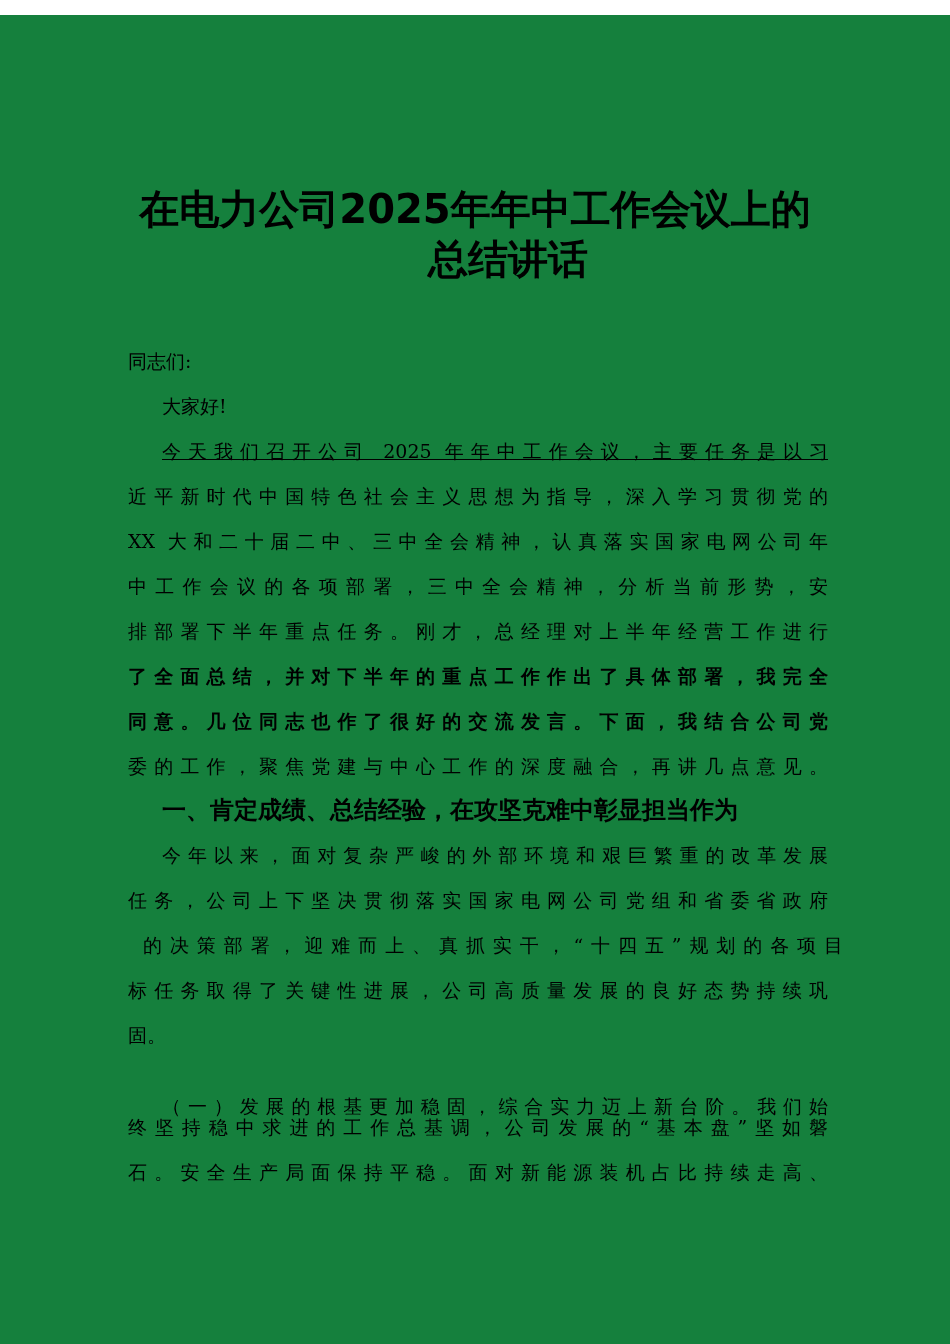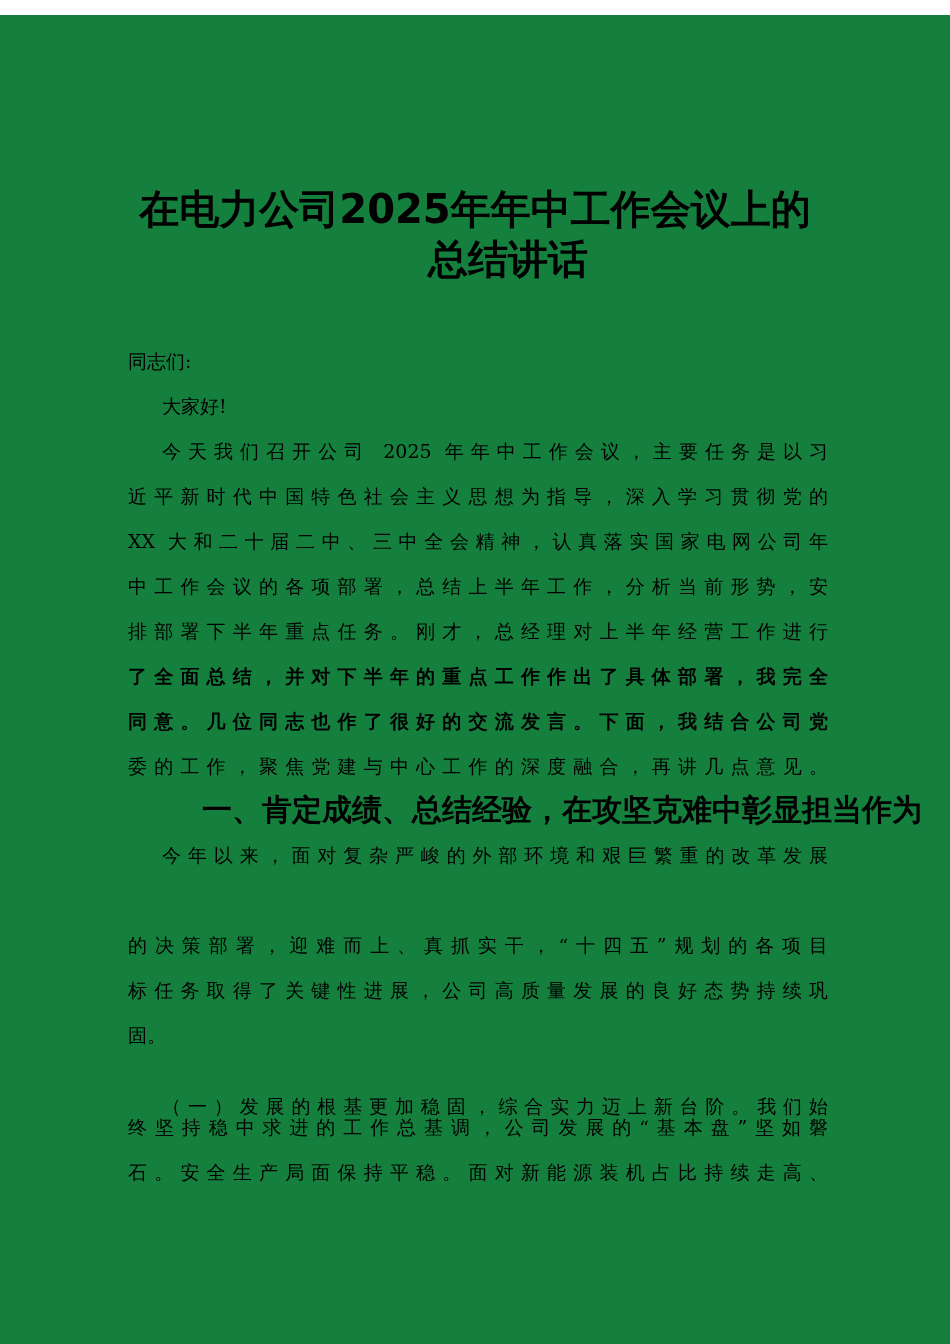--- a/index.html
+++ b/index.html
@@ -44,50 +44,50 @@
       text-align-last: justify;
       text-align: justify;
     }
     .line.short { text-align-last: left; width: auto; }
     .line.indent { left: 162px; width: 666px; }
     .heading1 {
       position: absolute;
       left: 162px;
       font-family: "DejaVu Sans", "Liberation Sans", sans-serif;
       font-weight: bold;
-      font-size: 30px;
+      font-size: 24px;
       line-height: 32px;
       white-space: nowrap;
-      margin-left: 40px;
     }
   </style>
 </head>
 <body>
 
 <div class="page">
 
   <div class="title-line" style="top:170px;">在电力公司2025年年中工作会议上的</div>
   <div class="title-line" style="top:220px;padding-left:33px;">总结讲话</div>
 
   <div class="line short" style="top:330px;">同志们:</div>
   <div class="line short indent" style="top:375px;">大家好!</div>
 
-  <div class="line indent" style="top:420px;">今天我们召开公司 2025 年年中工作会议，主要任务是以习</div>
+  <div class="line indent" style="top:420px;text-decoration:underline;">今天我们召开公司 2025 年年中工作会议，主要任务是以习</div>
   <div class="line" style="top:465px;">近平新时代中国特色社会主义思想为指导，深入学习贯彻党的</div>
   <div class="line" style="top:510px;">XX 大和二十届二中、三中全会精神，认真落实国家电网公司年</div>
-  <div class="line" style="top:555px;">中工作会议的各项部署，总结上半年工作，分析当前形势，安</div>
+  <div class="line" style="top:555px;">中工作会议的各项部署，三中全会精神，分析当前形势，安</div>
   <div class="line" style="top:600px;">排部署下半年重点任务。刚才，总经理对上半年经营工作进行</div>
   <div class="line" style="top:645px;font-weight:bold;">了全面总结，并对下半年的重点工作作出了具体部署，我完全</div>
   <div class="line" style="top:690px;font-weight:bold;">同意。几位同志也作了很好的交流发言。下面，我结合公司党</div>
   <div class="line" style="top:735px;">委的工作，聚焦党建与中心工作的深度融合，再讲几点意见。</div>
 
   <div class="heading1" style="top:779px;">一、肯定成绩、总结经验，在攻坚克难中彰显担当作为</div>
 
   <div class="line indent" style="top:824px;">今年以来，面对复杂严峻的外部环境和艰巨繁重的改革发展</div>
-  <div class="line" style="top:914px;">的决策部署，迎难而上、真抓实干，“十四五”规划的各项目</div>
+  <div class="line" style="top:869px;">任务，公司上下坚决贯彻落实国家电网公司党组和省委省政府</div>
+  <div class="line" style="top:914px;margin-left:15px;">的决策部署，迎难而上、真抓实干，“十四五”规划的各项目</div>
   <div class="line" style="top:959px;">标任务取得了关键性进展，公司高质量发展的良好态势持续巩</div>
   <div class="line short" style="top:1004px;">固。</div>
 
   <div class="line indent" style="top:1051px;margin-top:24px;">（一）发展的根基更加稳固，综合实力迈上新台阶。我们始</div>
   <div class="line" style="top:1096px;">终坚持稳中求进的工作总基调，公司发展的“基本盘”坚如磐</div>
   <div class="line" style="top:1141px;">石。安全生产局面保持平稳。面对新能源装机占比持续走高、</div>
 
 </div>
 
 </body></html>

